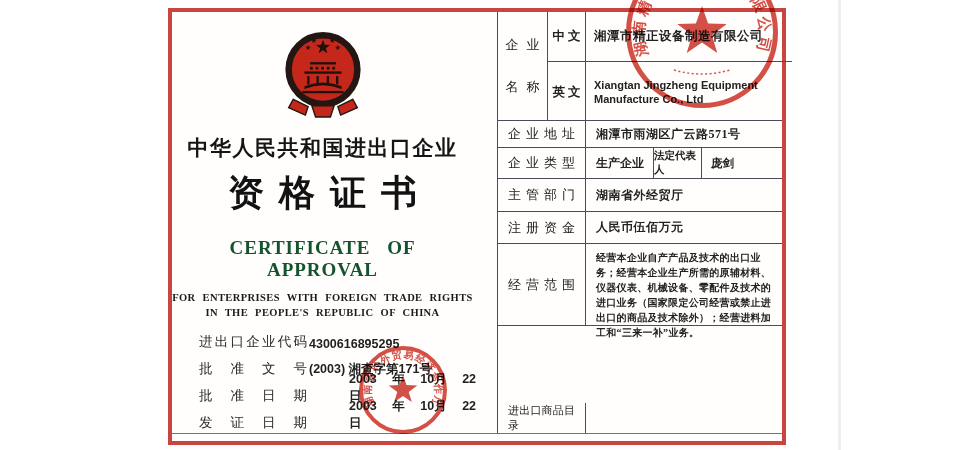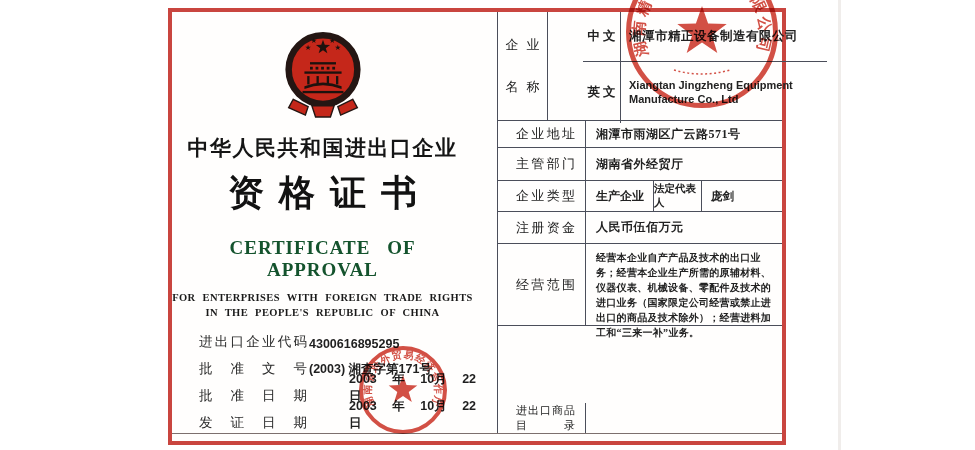--- a/index.html
+++ b/index.html
@@ -30,42 +30,42 @@
     font-weight:700; font-size:12.5px; color:#1f1f1f; }
   .date-value { margin-left:42px; word-spacing:12px; }
 
   
   .company-table { position:absolute; left:325px; top:0; right:0; height:421px;
     border-left:1px solid #4b4e5a; font-size:12px; }
   .name-section { display:flex; height:108px; }
   .name-label-col { width:50px; flex:none; border-right:1px solid #4b4e5a; display:flex;
     flex-direction:column; justify-content:space-around; align-items:center; padding:12px 0; font-size:13px; }
   .name-label-col span { width:34px; text-align:justify; text-align-last:justify;font-family:Liberation Serif, serif; }
-  .name-rows { flex:1; display:flex; flex-direction:column;margin-left:35px; }
+  .name-rows { flex:1; display:flex; flex-direction:column; }
   .name-row { display:flex; }
   .name-row.cn { height:50px; border-bottom:1px solid #4b4e5a; }
   .name-row.en { flex:1; }
   .lang-cell { width:38px; flex:none; border-right:1px solid #4b4e5a; display:flex;
     align-items:center; justify-content:center; font-size:12.5px; font-weight:700; }
   .lang-cell span { width:28px; text-align:justify; text-align-last:justify; }
   .name-value { flex:1; display:flex; align-items:center; padding:16px 8px; }
   .v-cn-name { font-weight:700; font-size:12.5px; letter-spacing:0.5px; }
   .v-en-name { font-family:"Liberation Sans","DejaVu Sans",sans-serif; font-weight:700;
     font-size:11px; line-height:1.3; width:190px; }
 
   .t-row { display:flex; border-top:1px solid #4b4e5a; }
   .r-address  { height:27px; }
   .r-type     { height:31px; }
   .r-authority{ height:33px; }
   .r-capital  { height:32px; }
   .r-scope    { height:82px; }
   .r-catalog  { height:108px;align-items:flex-end; }
   .row-label { width:88px; flex:none; border-right:1px solid #4b4e5a; display:flex;
     align-items:center; padding:0 10px; font-size:13px; }
-  .row-label span { width:100%; text-align:justify; text-align-last:justify;margin-left:8px; }
+  .row-label span { width:100%; text-align:justify; text-align-last:justify; }
   .row-label.small { font-size:11px; }
   .row-value { flex:1; display:flex; align-items:center; padding:0 10px;
     font-weight:700; font-size:12px; letter-spacing:0.5px; }
   .type-value { width:68px; flex:none; border-right:1px solid #4b4e5a; display:flex;
     align-items:center; padding-left:10px; font-weight:700; font-size:12px; }
   .legal-label { width:48px; flex:none; border-right:1px solid #4b4e5a; display:flex;
     align-items:center; justify-content:center; font-weight:700; font-size:10.5px; }
   .legal-value { flex:1; display:flex; align-items:center; padding-left:9px; font-size:11.5px; font-weight:600; }
   .scope-value { flex:1; padding:6px 10px 0 10px; font-size:10px; line-height:1.5;
     font-weight:700; letter-spacing:0.3px; }
@@ -170,34 +170,34 @@
           </div>
         </div>
 
         <div class="t-row r-address">
           <div class="row-label">
             <span>企业地址</span>
           </div>
           <div class="row-value">湘潭市雨湖区广云路571号</div>
         </div>
 
-        <div class="t-row r-authority">
-          <div class="row-label">
-            <span>主管部门</span>
-          </div>
-          <div class="row-value">湖南省外经贸厅</div>
-        </div>
-
         <div class="t-row r-type">
           <div class="row-label">
             <span>企业类型</span>
           </div>
           <div class="type-value">生产企业</div>
           <div class="legal-label">法定代表人</div>
           <div class="legal-value">庞剑</div>
+        </div>
+
+        <div class="t-row r-authority">
+          <div class="row-label">
+            <span>主管部门</span>
+          </div>
+          <div class="row-value">湖南省外经贸厅</div>
         </div>
 
         <div class="t-row r-capital">
           <div class="row-label">
             <span>注册资金</span>
           </div>
           <div class="row-value">人民币伍佰万元</div>
         </div>
 
         <div class="t-row r-scope">

